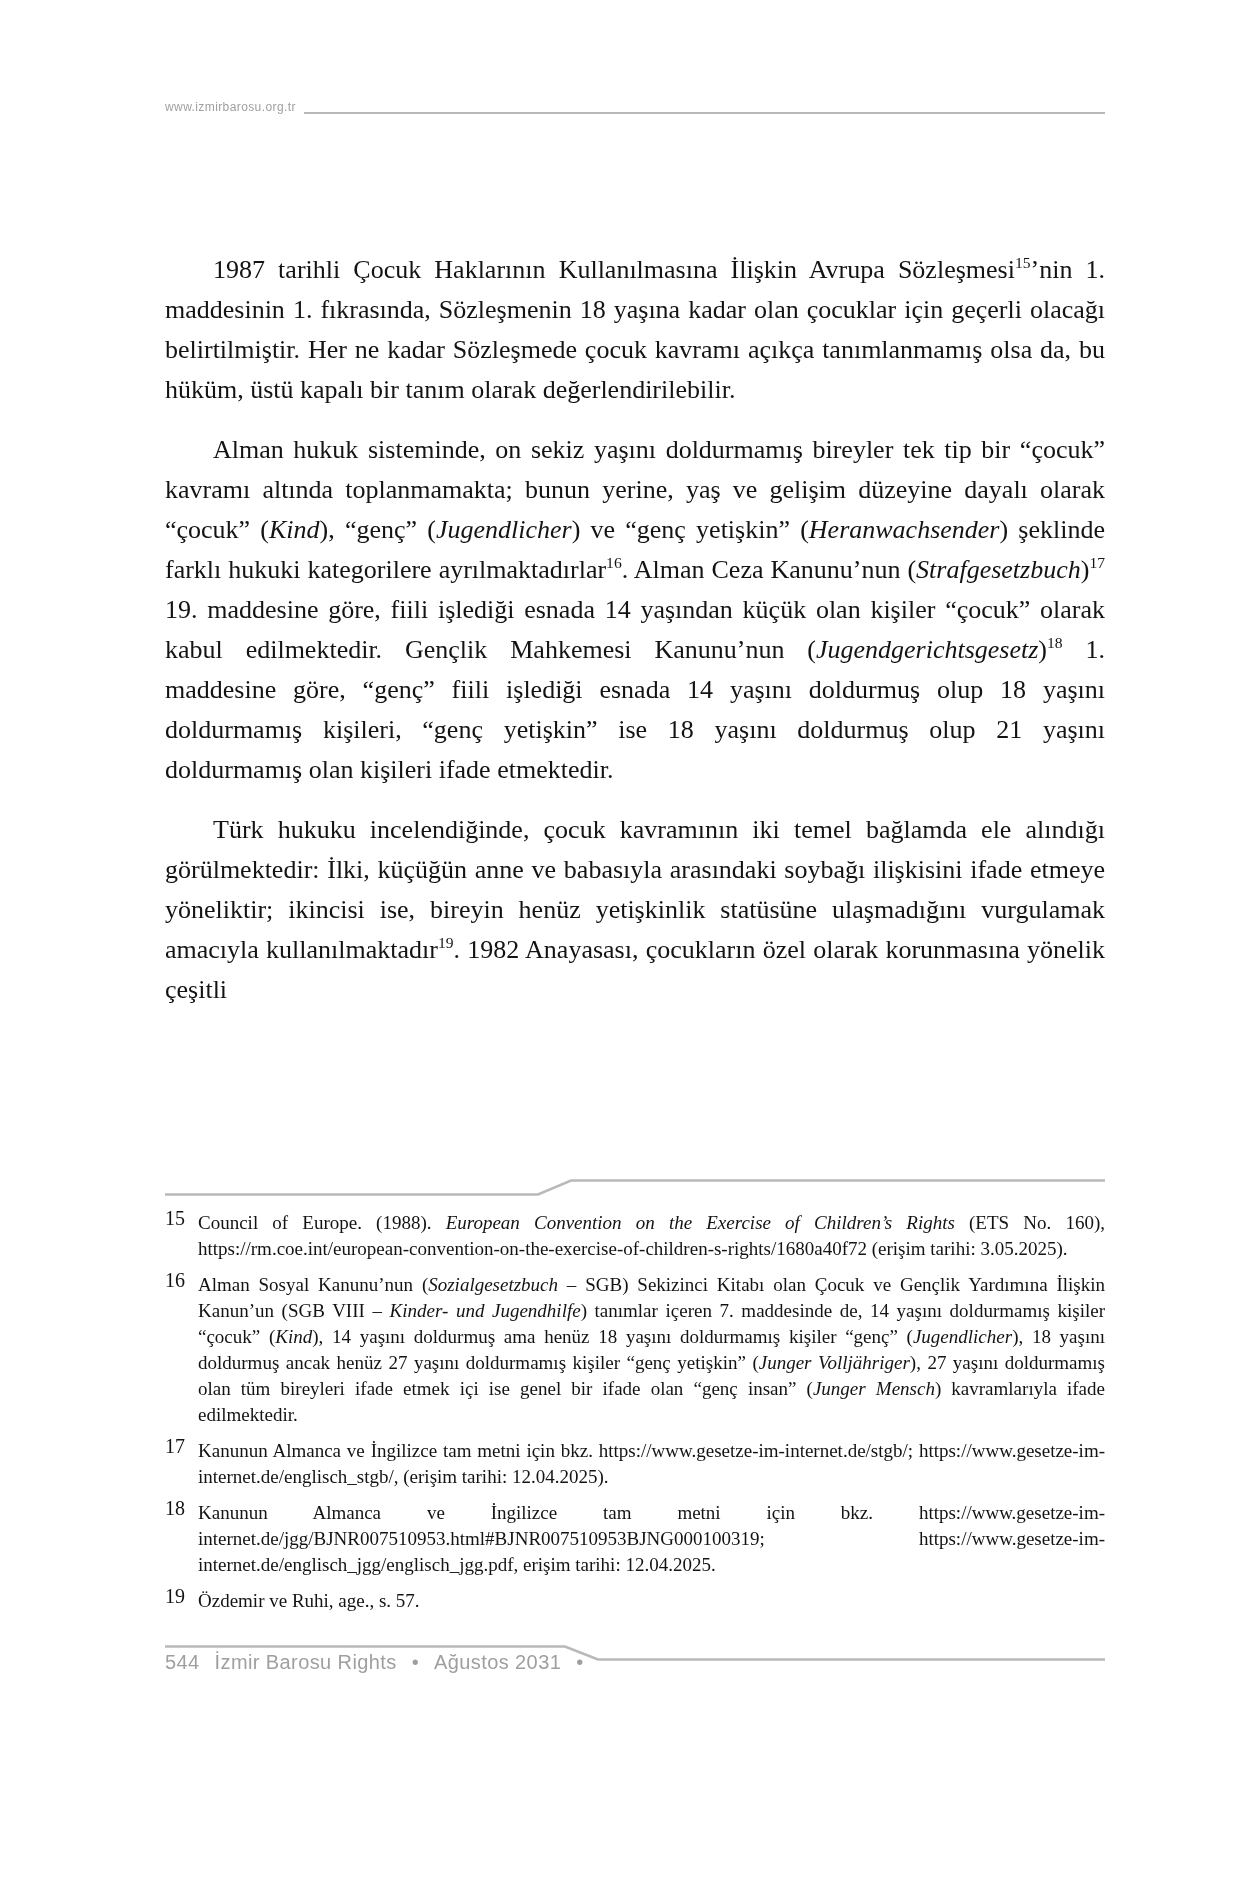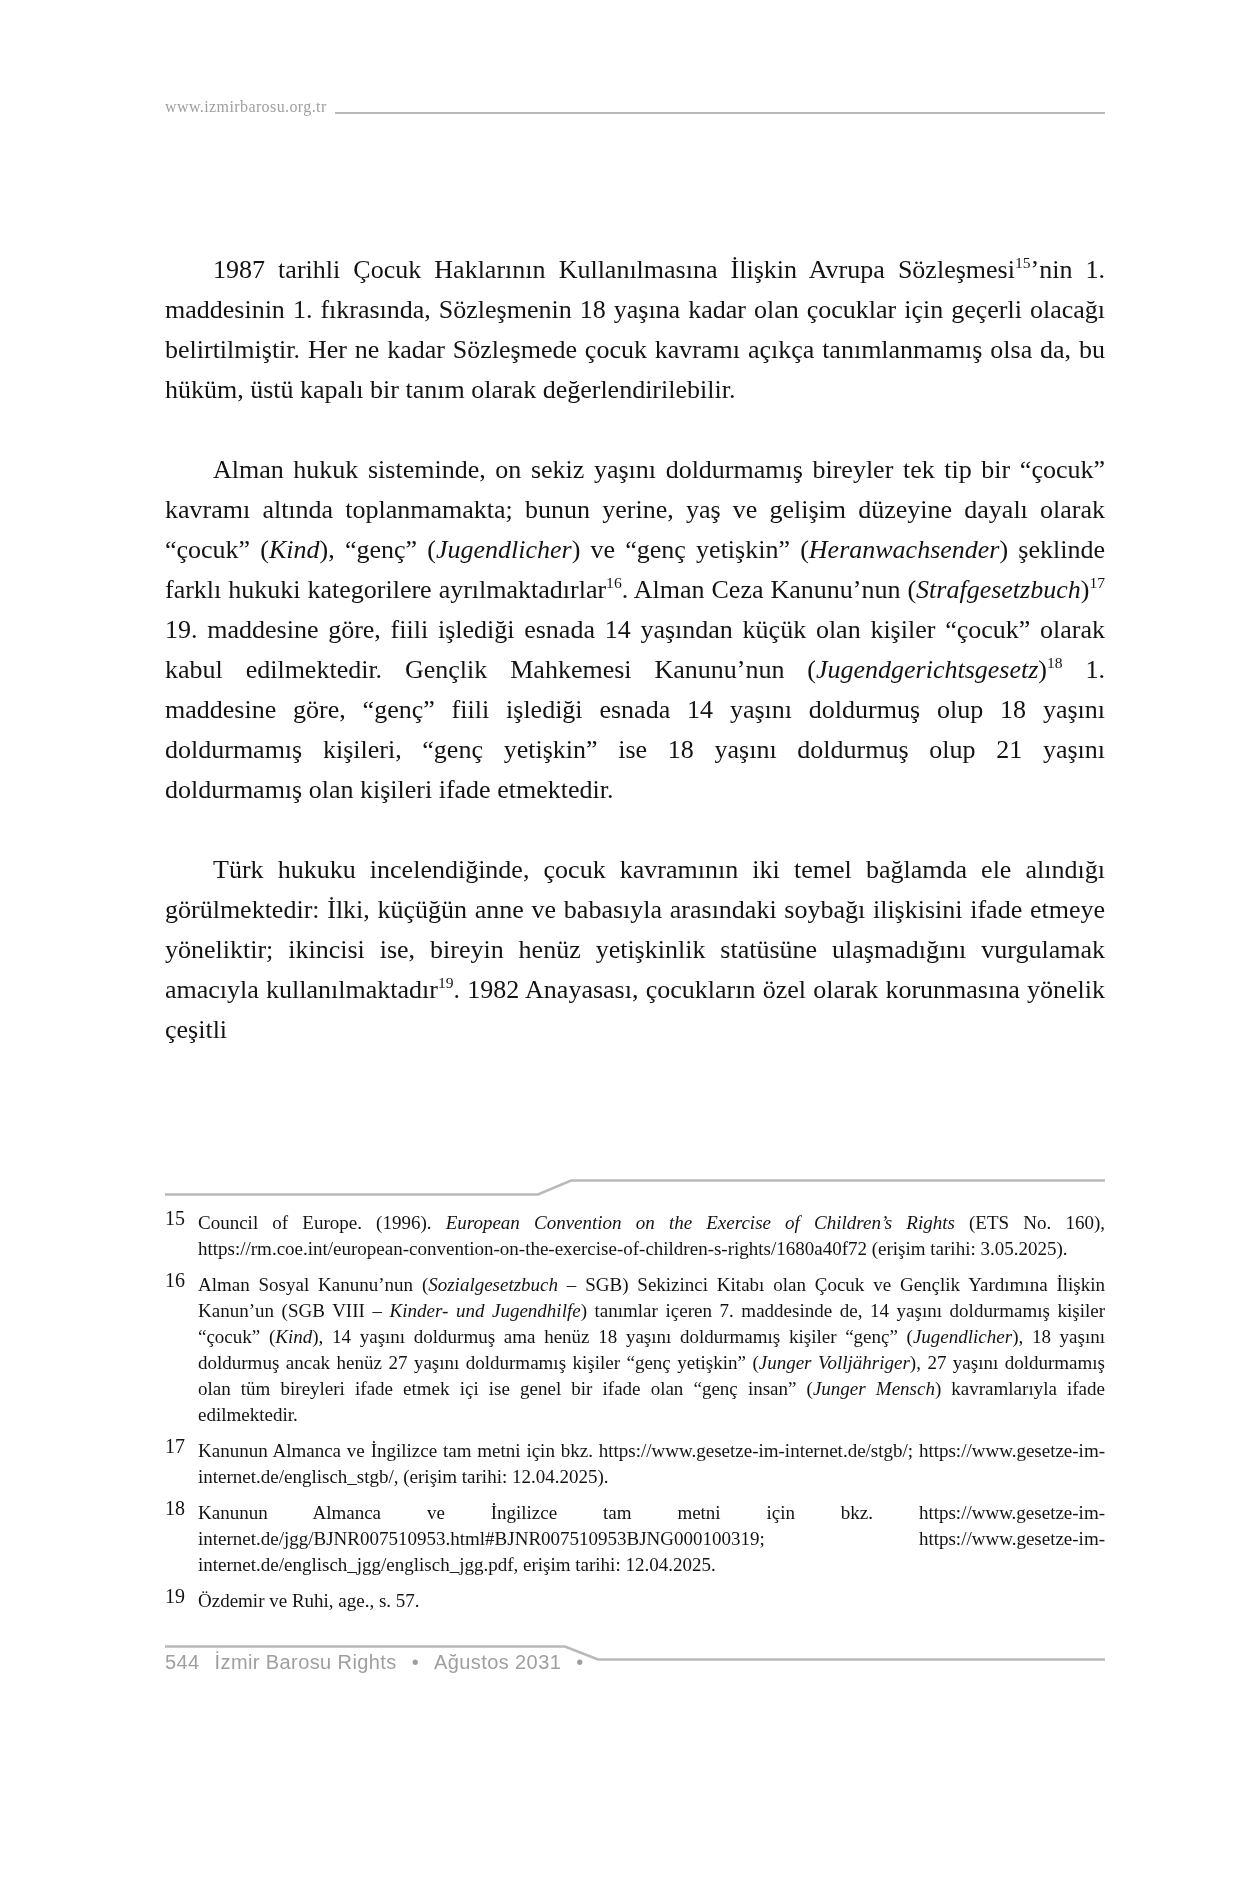--- a/index.html
+++ b/index.html
@@ -11,32 +11,32 @@
   body{
     width:1260px;height:1890px;background:#ffffff;
     font-family:"Liberation Serif", serif;color:var(--text);
   }
   .page{position:relative;width:1260px;height:1890px;background:#ffffff;overflow:hidden;}
   .content{margin-left:165px;margin-right:155px;}
 
   
   .page-header{display:flex;align-items:flex-end;gap:8px;padding-top:98px;}
   .header-url{
-    font-family:Liberation Serif, serif;font-size:16px;line-height:18px;
+    font-family:Liberation Sans, sans-serif;font-size:12px;line-height:18px;
     color:var(--muted);letter-spacing:.4px;white-space:nowrap;
   }
   .header-rule{flex:1;height:2.5px;background:var(--rule);margin-bottom:2px;}
 
   
   .article{margin-top:134px;height:918px;overflow:hidden;}
   .para{
     margin:0;font-size:26px;line-height:40px;text-align:justify;
     text-indent:48px;color:var(--text);
   }
-  .para + .para{margin-top:40px;}
+  .para + .para{margin-top:20px;}
   .para sup,.fn-text sup{font-size:60%;line-height:0;}
 
   
   .fn-sep{margin-top:8px;}
   .fn-sep svg{display:block;}
 
   
   .footnotes{margin-top:12px;height:432px;overflow:hidden;}
   .footnote{
     position:relative;padding-left:33px;margin-top:10px;
@@ -75,21 +75,21 @@
 
     <div class="fn-sep">
       <svg width="940" height="22" viewBox="0 0 940 22">
         <polyline points="0,18.5 373,18.5 406,4.5 940,4.5" fill="none" stroke="#b9b9b9" stroke-width="2.6"></polyline>
       </svg>
     </div>
 
     <section class="footnotes">
       <div class="footnote">
         <span class="fn-num">15</span>
-        <span class="fn-text"><span>Council of Europe. (1996). </span><i>European Convention on the Exercise of Children’s Rights</i><span> (ETS No. 160), https://rm.coe.int/european-convention-on-the-exercise-of-children-s-rights/1680a40f72 (erişim tarihi: 3.05.2025).</span></span>
+        <span class="fn-text"><span>Council of Europe. (1988). </span><i>European Convention on the Exercise of Children’s Rights</i><span> (ETS No. 160), https://rm.coe.int/european-convention-on-the-exercise-of-children-s-rights/1680a40f72 (erişim tarihi: 3.05.2025).</span></span>
       </div>
       <div class="footnote">
         <span class="fn-num">16</span>
         <span class="fn-text"><span>Alman Sosyal Kanunu’nun (</span><i>Sozialgesetzbuch</i><span> – SGB) Sekizinci Kitabı olan Çocuk ve Gençlik Yardımına İlişkin Kanun’un (SGB VIII – </span><i>Kinder- und Jugendhilfe</i><span>) tanımlar içeren 7. maddesinde de, 14 yaşını doldurmamış kişiler “çocuk” (</span><i>Kind</i><span>), 14 yaşını doldurmuş ama henüz 18 yaşını doldurmamış kişiler “genç” (</span><i>Jugendlicher</i><span>), 18 yaşını doldurmuş ancak henüz 27 yaşını doldurmamış kişiler “genç yetişkin” (</span><i>Junger Volljähriger</i><span>), 27 yaşını doldurmamış olan tüm bireyleri ifade etmek içi ise genel bir ifade olan “genç insan” (</span><i>Junger Mensch</i><span>) kavramlarıyla ifade edilmektedir.</span></span>
       </div>
       <div class="footnote">
         <span class="fn-num">17</span>
         <span class="fn-text"><span>Kanunun Almanca ve İngilizce tam metni için bkz. https://www.gesetze-im-internet.de/stgb/; https://www.gesetze-im-internet.de/englisch_stgb/, (erişim tarihi: 12.04.2025).</span></span>
       </div>
       <div class="footnote">

